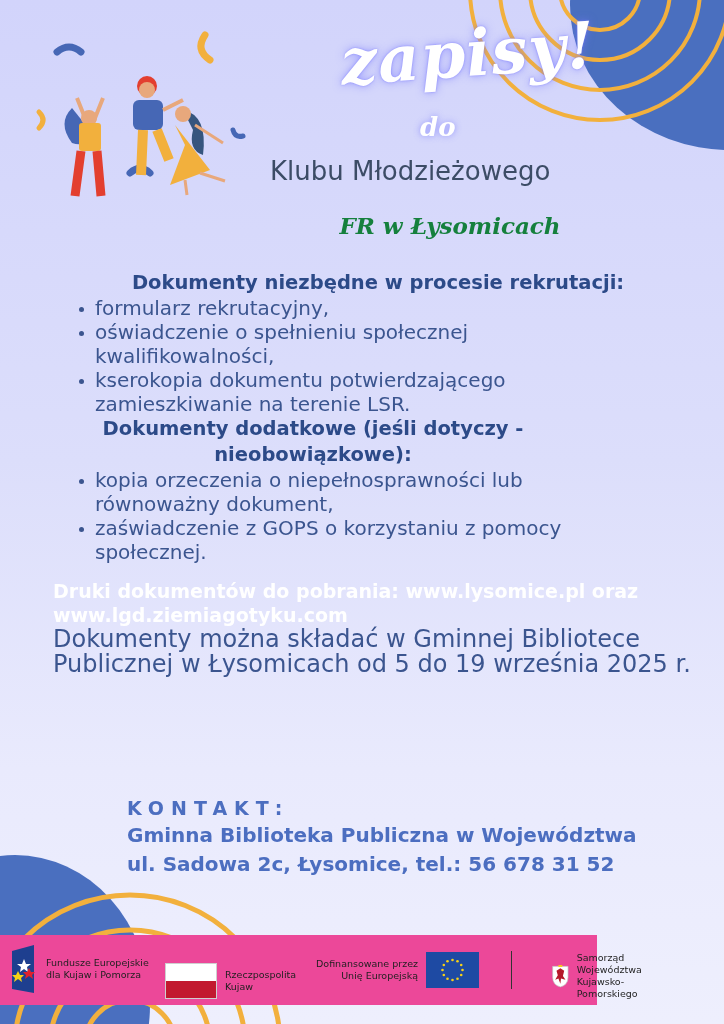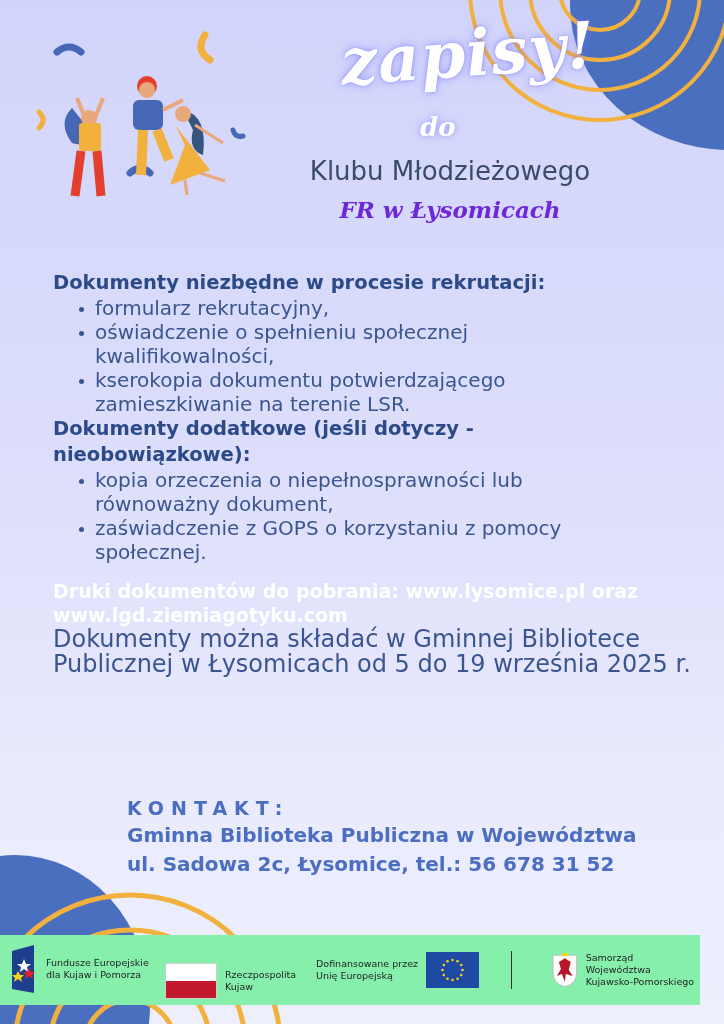--- a/index.html
+++ b/index.html
@@ -38,54 +38,54 @@
     transform: rotate(-4deg);
   }
   .title-do {
     position: absolute; left: 420px; top: 112px; width: 60px; 
     font-family: "DejaVu Serif", "Liberation Serif", serif;
     font-style: italic; font-weight: bold; font-size: 26px;
     color: #ffffff;
     text-shadow: 0 0 6px rgba(120,120,255,0.7);
   }
   .title-klub {
-    position: absolute; left: 270px; top: 156px; width: 360px; text-align: center;
+    position: absolute; left: 270px; top: 156px; width: 360px; 
     font-family: "DejaVu Sans", "Liberation Sans", sans-serif;
     font-weight: normal; font-size: 26px; color: #3c4c66;
   }
   .title-fr {
-    position: absolute; left: 270px; top: 196px; width: 360px; text-align: center;
+    position: absolute; left: 270px; top: 212px; width: 360px; text-align: center;
     font-family: "DejaVu Serif", "Liberation Serif", serif;
-    font-style: italic; font-weight: bold; font-size: 23px; color: #6d28d9;
+    font-style: italic; font-weight: bold; font-size: 23px; color: #15803d;
   }
 
   
   .content { position: absolute; left: 53px; top: 270px; width: 650px; color: #2f4a86; }
-  .heading { font-weight: bold; font-size: 19.5px; line-height: 26px; color: #2c4a88; }
+  .heading { font-weight: bold; font-size: 19.5px; line-height: 26px; color: #2c4a88; text-align: center; }
   .list { list-style: none; margin-left: 24px; }
   .list li {
     position: relative; padding-left: 18px;
     font-size: 20px; line-height: 24px; color: #3b558f;
   }
   .list li::before {
     content: ""; position: absolute; left: 2px; top: 11px;
     width: 5px; height: 5px; border-radius: 50%; background: #3b558f;
   }
   .downloads { font-weight: bold; font-size: 19px; line-height: 24px; color: #ffffff; margin-top: 15px; }
   .submit { font-size: 24px; line-height: 25px; color: #3b558f; }
 
   
   .contact { position: absolute; left: 127px; top: 795px; width: 580px; color: #4c6ec0; font-weight: bold; }
   .contact-label { font-size: 19px; letter-spacing: 7px; line-height: 26px; }
   .contact-line { font-size: 20px; line-height: 29px; }
 
   
   .logo-strip {
-    position: absolute; left: 0; top: 935px; width: 700px; height: 70px;
-    background: #86efac; display: flex; align-items: center;
+    position: absolute; left: 0; top: 935px; width: 597px; height: 70px;
+    background: #ec4899; display: flex; align-items: center;
   }
   .logo { position: absolute; display: flex; align-items: center; }
   .logo-text { font-family: "DejaVu Sans", "Liberation Sans", sans-serif; font-size: 9.5px; line-height: 12px; color: #1f1f1f; }
   .logo-fe { left: 10px; top: 10px; }
   .logo-rp { left: 165px; top: 28px; }
   .logo-ue { left: 316px; top: 17px; }
   .logo-sep { position: absolute; left: 511px; top: 16px; width: 1px; height: 38px; background: #333; }
   .logo-kp { left: 552px; top: 17px; }
   .pl-flag { width: 52px; height: 36px; border: 1px solid #cfcfcf; margin-right: 8px; display: flex; flex-direction: column; }
   .pl-flag .w { flex: 1; background: #fff; }
@@ -187,21 +187,21 @@
         <div class="w"></div>
         <div class="r"></div>
       </div>
     <div class="logo-text">
       <div>Rzeczpospolita</div>
       <div>Kujaw</div>
     </div>
   </div>
 
   <div class="logo logo-ue">
-    <div class="logo-text" style="">
+    <div class="logo-text" style="text-align:right">
       <div>Dofinansowane przez</div>
       <div>Unię Europejską</div>
     </div>
     <svg class="eu-flag" viewBox="0 0 53 36">
       <rect width="53" height="36" fill="#1e4aa3"></rect>
       <g fill="#f7d117">
         <circle cx="26.5" cy="8" r="1.3"></circle>
           <circle cx="31.5" cy="9.3" r="1.3"></circle>
           <circle cx="35.2" cy="13" r="1.3"></circle>
         <circle cx="36.5" cy="18" r="1.3"></circle>

